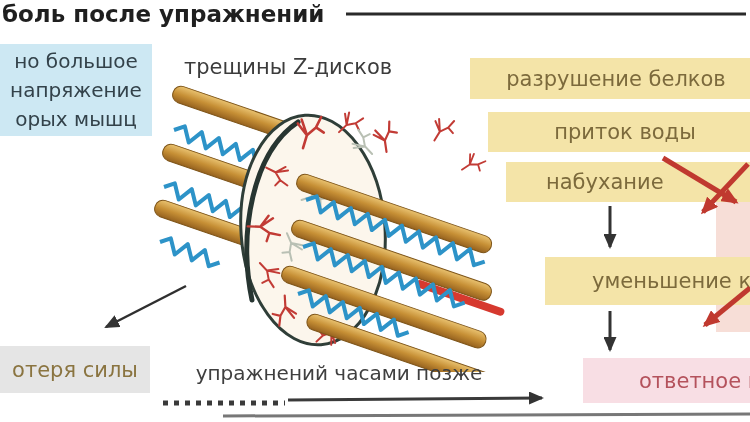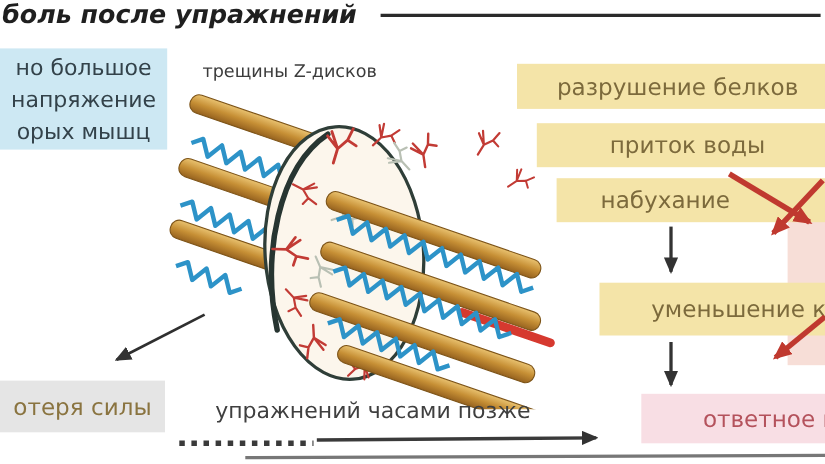--- a/index.html
+++ b/index.html
@@ -5,33 +5,33 @@
   html,body{margin:0;padding:0;}
   body{
     width:750px;height:422px;position:relative;overflow:hidden;
     background:#ffffff;
     font-family:"DejaVu Sans","Liberation Sans",sans-serif;
   }
   .abs{position:absolute;}
   
   .title{
     left:2px;top:1px;font-size:23px;font-weight:bold;color:#1f1f1f;
-    letter-spacing:0px;white-space:nowrap;font-style:italic;
+    letter-spacing:0px;white-space:nowrap;
   }
   
   .cause-box{
     left:0;top:44px;width:152px;height:92px;background:#cde8f3;
     display:flex;flex-direction:column;justify-content:center;align-items:center;
   }
   .cause-box div{
     font-size:20px;font-weight:normal;color:#33424a;line-height:29px;white-space:nowrap;
   }
   
   .zdisc-label{
-    left:184px;top:55px;font-size:16px;color:#3c3c3c;white-space:nowrap;
+    left:184px;top:55px;font-size:21px;color:#3c3c3c;white-space:nowrap;
   }
   
   .fbox{
     background:#f4e4a8;display:flex;align-items:center;justify-content:center;
     font-size:21px;color:#7c6a3c;white-space:nowrap;
   }
   .fbox1{left:470px;top:58px;width:292px;height:41px;}
   .fbox2{left:488px;top:112px;width:274px;height:40px;}
   .fbox3{left:506px;top:162px;width:256px;height:40px;justify-content:flex-start;padding-left:40px;box-sizing:border-box;}
   .fbox4{left:545px;top:257px;width:217px;height:48px;justify-content:flex-start;padding-left:47px;box-sizing:border-box;}

